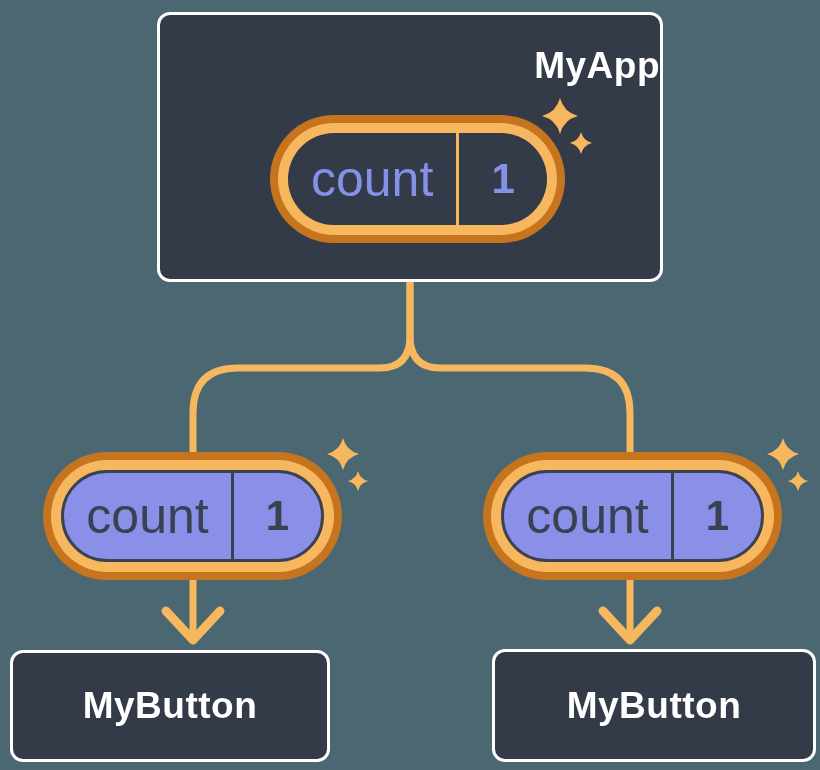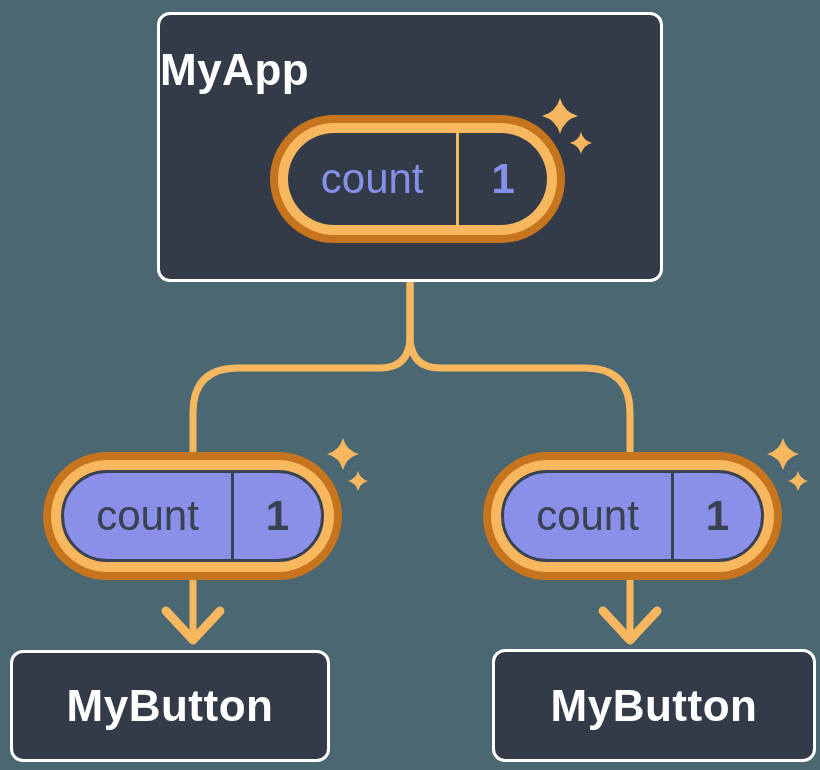--- a/index.html
+++ b/index.html
@@ -21,37 +21,37 @@
   .card{
     position:absolute;box-sizing:border-box;
     background:var(--card);
     border:3px solid var(--card-border);
     border-radius:13px;
   }
   #root-card{left:157px;top:12px;width:506px;height:270px}
   #btn-card-left{left:10px;top:650px;width:320px;height:112px;display:flex;align-items:center;justify-content:center}
   #btn-card-right{left:492px;top:649px;width:324px;height:113px;display:flex;align-items:center;justify-content:center}
   .card-title{
-    color:#fff;font-size:44px;font-weight:700;letter-spacing:.5px;text-align:left;
+    color:#fff;font-size:37px;font-weight:700;letter-spacing:.5px;text-align:right;
   }
   #root-card .card-title{margin-top:30px}
 
   
   .pill{position:absolute;box-sizing:border-box;border-radius:70px;background:var(--orange-dark);padding:8px}
   .pill-mid{width:100%;height:100%;box-sizing:border-box;border-radius:58px;background:var(--orange-light);padding:10px}
   .pill-inner{width:100%;height:100%;box-sizing:border-box;border-radius:46px;display:flex;overflow:hidden}
   .pill-inner.dark{background:var(--card)}
   .pill-inner.purple{background:var(--purple-fill);border:3px solid var(--dark-text)}
   .pill-cell{display:flex;align-items:center;justify-content:center}
   .cell-name{flex:1.92}
   .cell-value{flex:1}
   .pill-divider{width:3px;align-self:stretch}
   .dark .pill-divider{background:var(--orange-light)}
   .purple .pill-divider{background:var(--dark-text)}
-  .state-name{font-size:42px;font-weight:400}
+  .state-name{font-size:50px;font-weight:400}
   .state-value{font-size:42px;font-weight:700}
   .dark .state-name,.dark .state-value{color:var(--purple-text)}
   .purple .state-name,.purple .state-value{color:var(--dark-text)}
 
   #root-pill{left:110px;top:100px;width:295px;height:128px}
   #pill-left{left:43px;top:452px;width:299px;height:128px}
   #pill-right{left:483px;top:452px;width:299px;height:128px}
 
   .connector{stroke:var(--orange-light);stroke-width:7;fill:none}
   .arrowhead{stroke:var(--orange-light);stroke-width:9;fill:none;stroke-linecap:round;stroke-linejoin:round}

